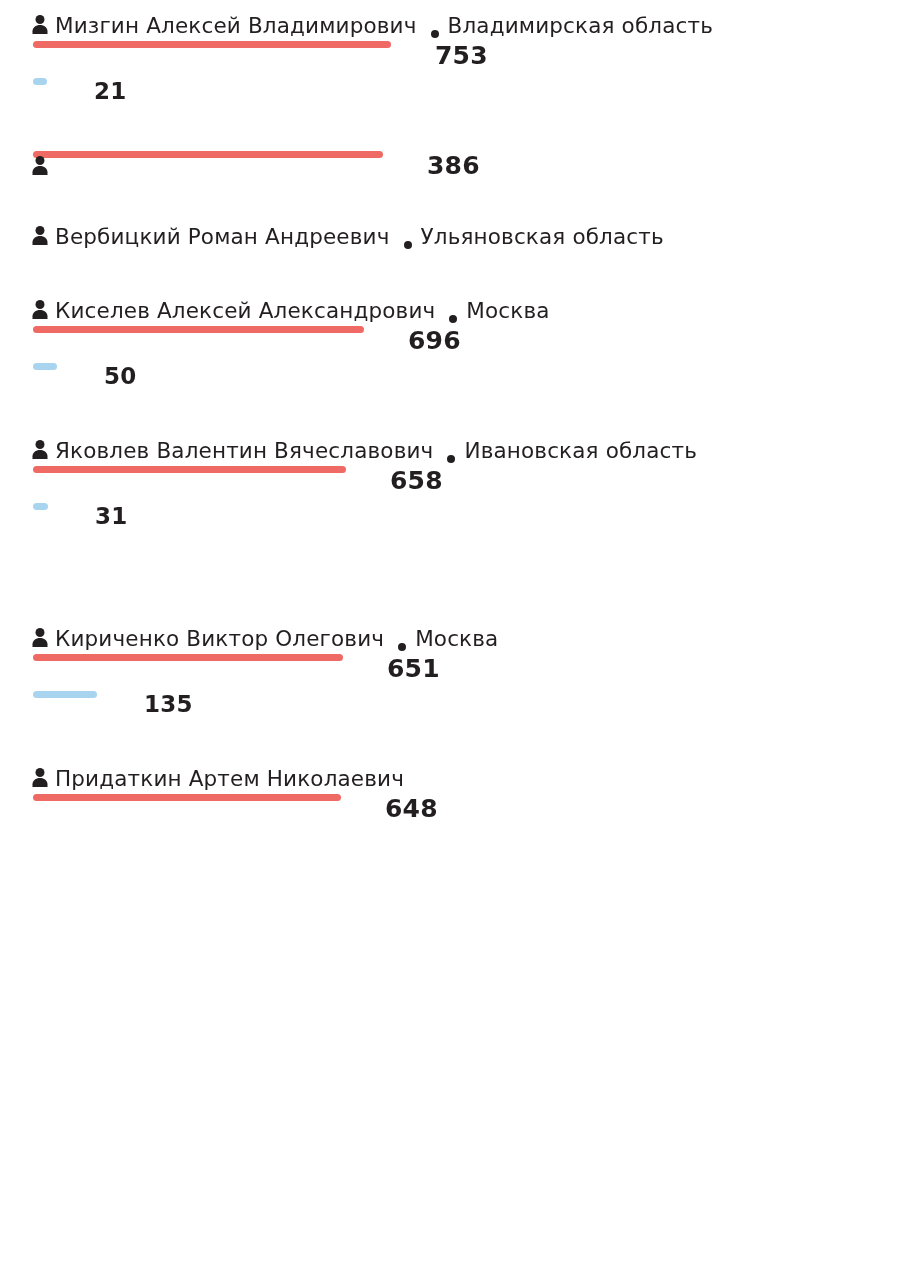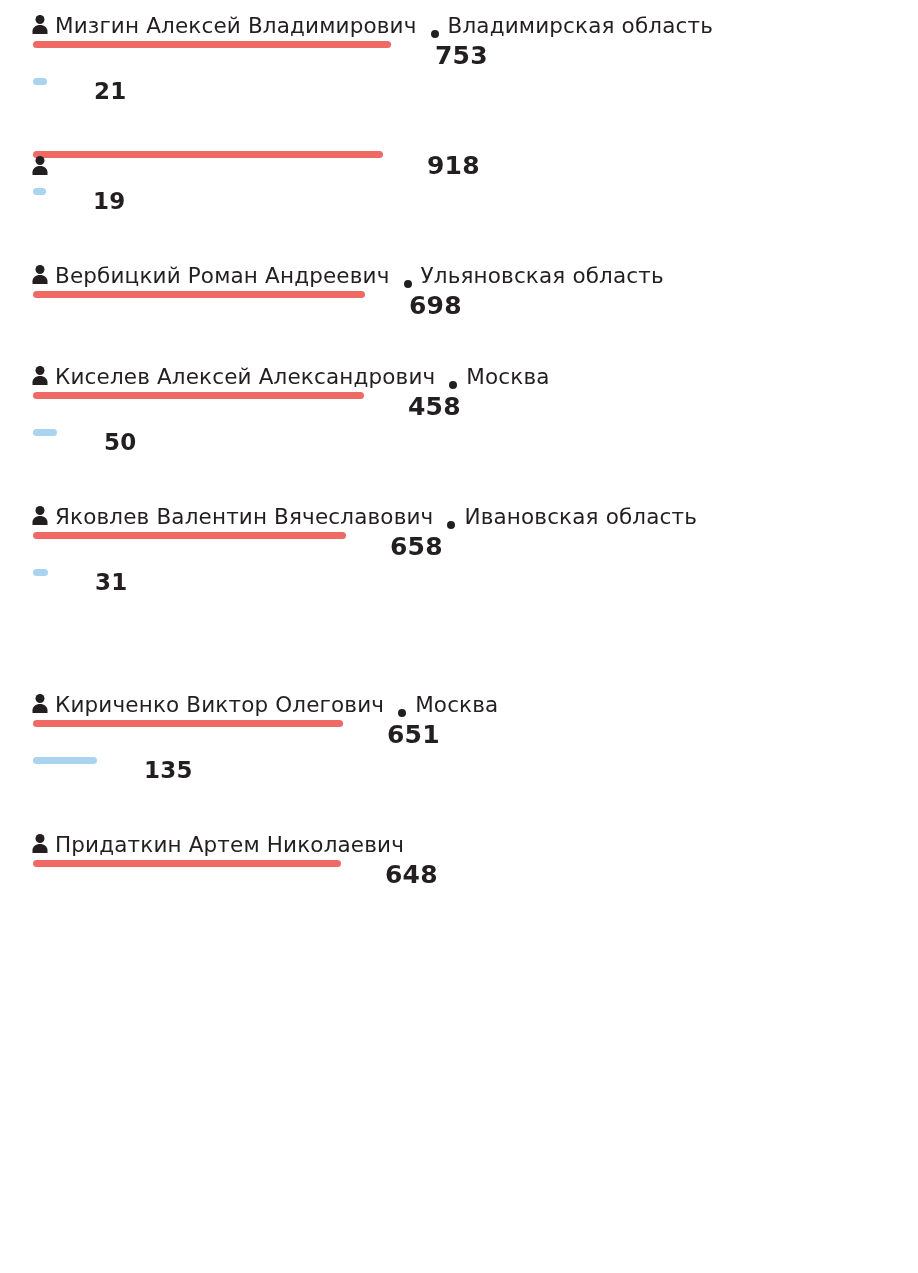--- a/index.html
+++ b/index.html
@@ -133,69 +133,61 @@
 
   <div class="entry">
     <span class="person-icon">
       <svg width="18" height="21" viewBox="0 0 18 21" fill="currentColor">
           <circle cx="9" cy="5.5" r="4.5"></circle>
           <path d="M9 11c-4.2 0-7.5 2.6-7.5 6.2V20h15v-2.8C16.5 13.6 13.2 11 9 11z"></path>
         </svg>
     </span>
     <div class="bar-row">
       <div class="bar" style="width:350px"></div>
-      <span class="bar-value">918</span>
-    </div>
-    <div class="bar-row secondary-row">
-      <div class="bar secondary" style="width:13px"></div>
-      <span class="bar-value">19</span>
+      <span class="bar-value">386</span>
     </div>
   </div>
 
   <div class="spacer-lg"></div>
 
   <div class="entry">
     <span class="person-icon">
       <svg width="18" height="21" viewBox="0 0 18 21" fill="currentColor">
           <circle cx="9" cy="5.5" r="4.5"></circle>
           <path d="M9 11c-4.2 0-7.5 2.6-7.5 6.2V20h15v-2.8C16.5 13.6 13.2 11 9 11z"></path>
         </svg>
     </span>
     <div class="entry-head">
       <span class="name">Вербицкий Роман Андреевич</span>
       <span class="region-wrap">
         <span class="bullet"></span>
         <span class="region">Ульяновская область</span>
       </span>
     </div>
-    <div class="bar-row">
-      <div class="bar" style="width:332px"></div>
-      <span class="bar-value">698</span>
-    </div>
   </div>
 
   <div class="spacer-lg"></div>
 
   <div class="entry">
     <span class="person-icon">
       <svg width="18" height="21" viewBox="0 0 18 21" fill="currentColor">
           <circle cx="9" cy="5.5" r="4.5"></circle>
           <path d="M9 11c-4.2 0-7.5 2.6-7.5 6.2V20h15v-2.8C16.5 13.6 13.2 11 9 11z"></path>
         </svg>
     </span>
     <div class="entry-head">
       <span class="name">Киселев Алексей Александрович</span>
       <span class="region-wrap">
         <span class="bullet"></span>
         <span class="region">Москва</span>
       </span>
     </div>
     <div class="bar-row">
       <div class="bar" style="width:331px"></div>
-      <span class="bar-value">458</span>
+      <span class="bar-value">696</span>
     </div>
     <div class="bar-row secondary-row">
       <div class="bar secondary" style="width:24px"></div>
       <span class="bar-value">50</span>
     </div>
   </div>
 
   <div class="spacer-lg"></div>
 
   <div class="entry">

